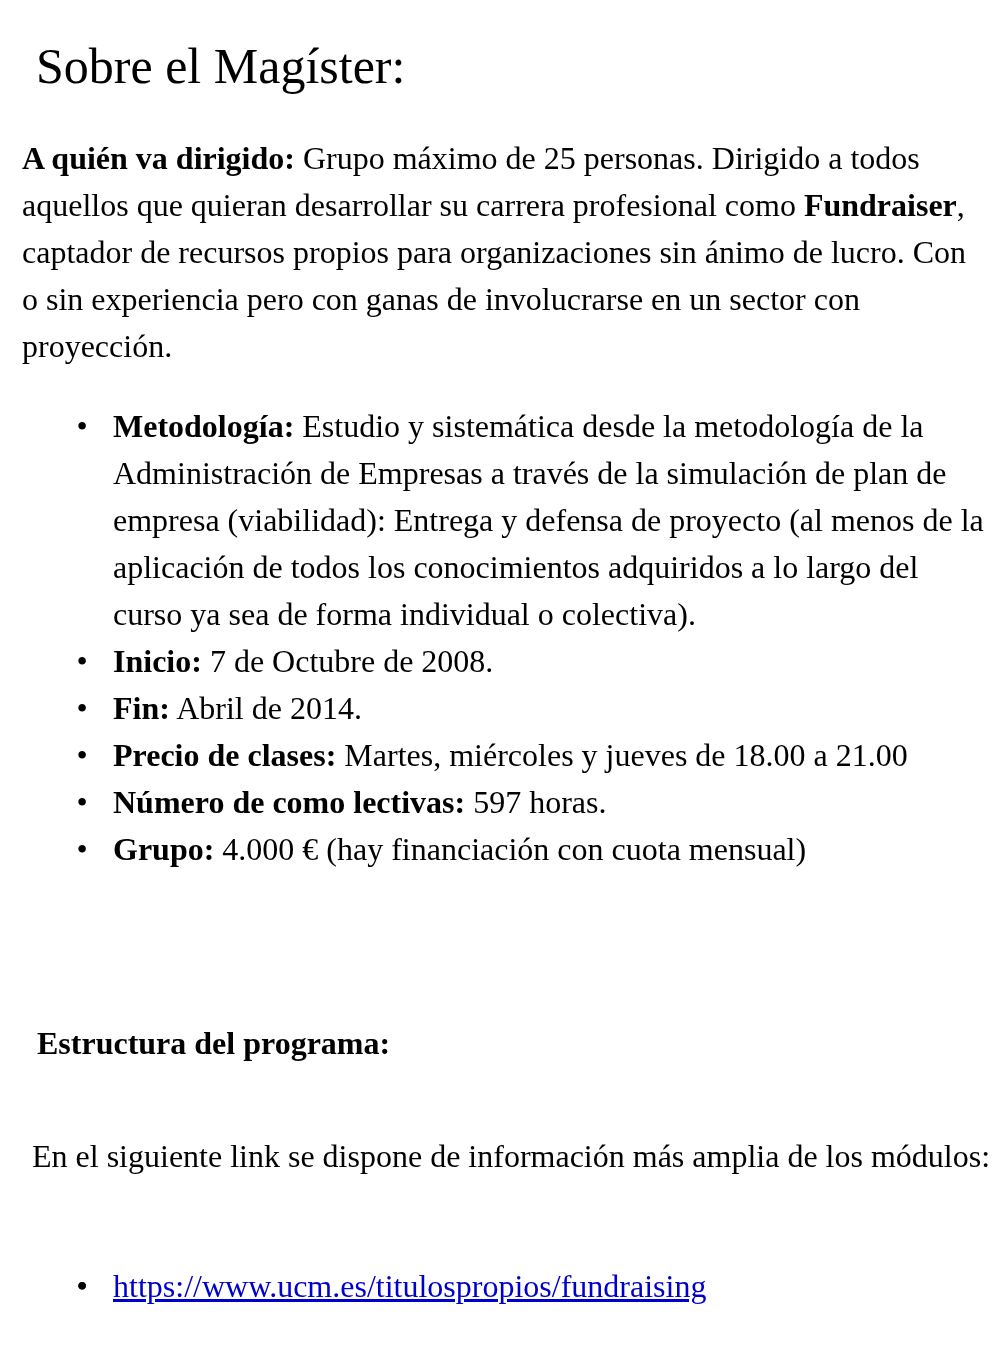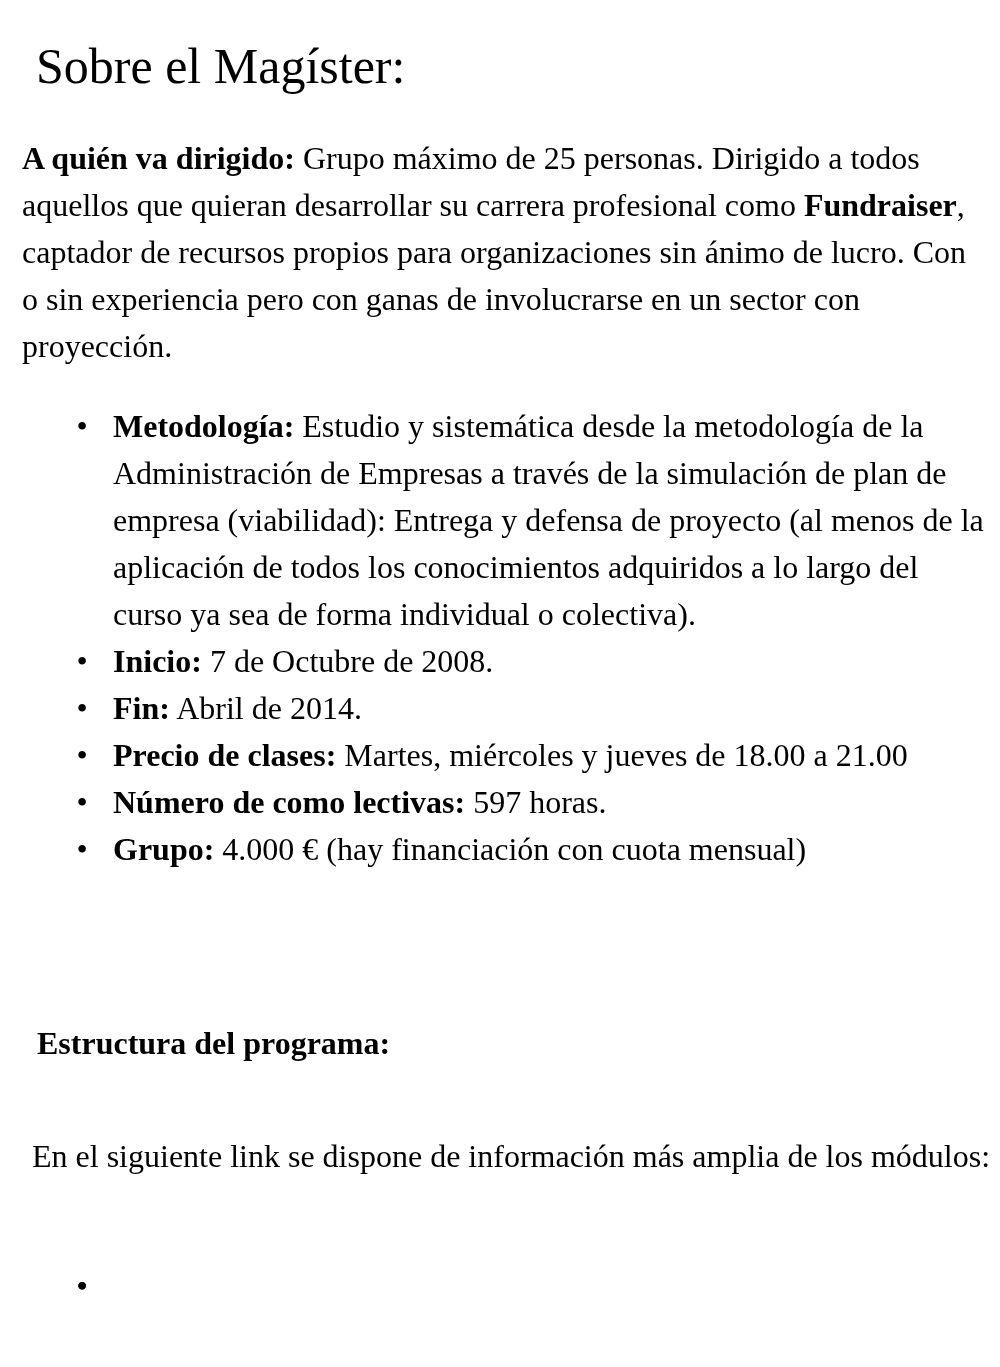--- a/index.html
+++ b/index.html
@@ -134,16 +134,17 @@
   <h3>Estructura del programa:</h3>
 
   <p class="modules-text body-text">En el siguiente link se dispone de información más amplia de los módulos:</p>
 
   <ul class="links body-text">
     <li>
       <span class="bullet">•</span>
     </li>
     <li>
       <span class="bullet">•</span>
+      <a class="link">https://www.ucm.es/titulospropios/fundraising</a>
     </li>
   </ul>
 
 </div>
 
 </body></html>

